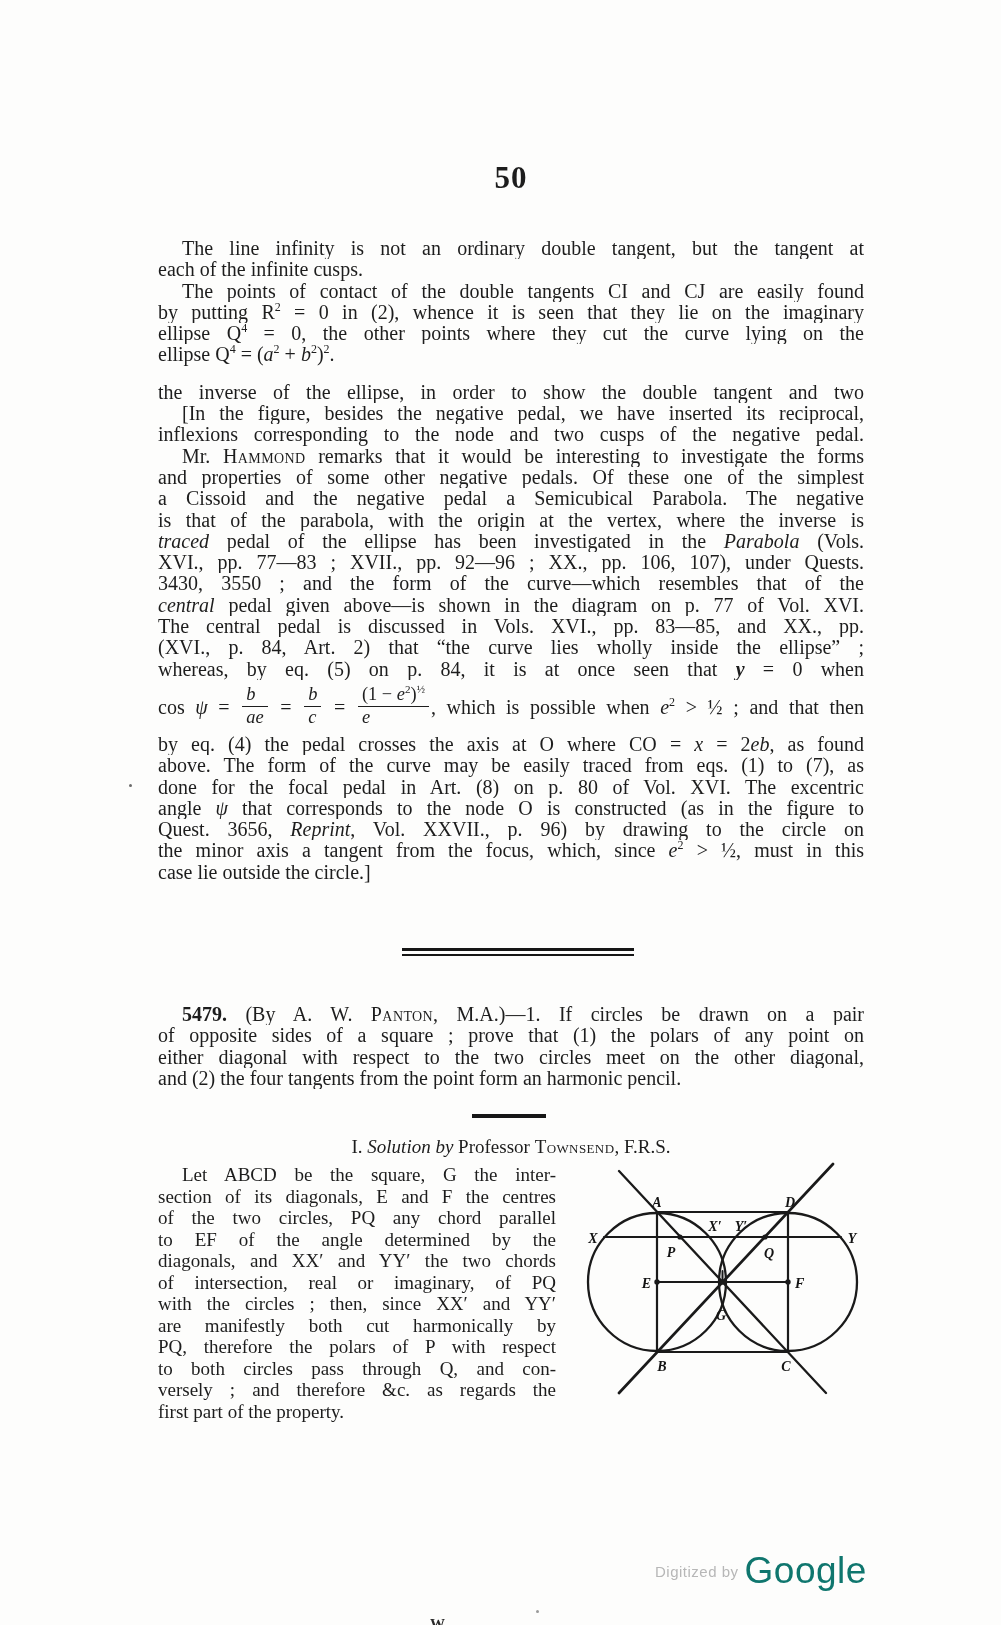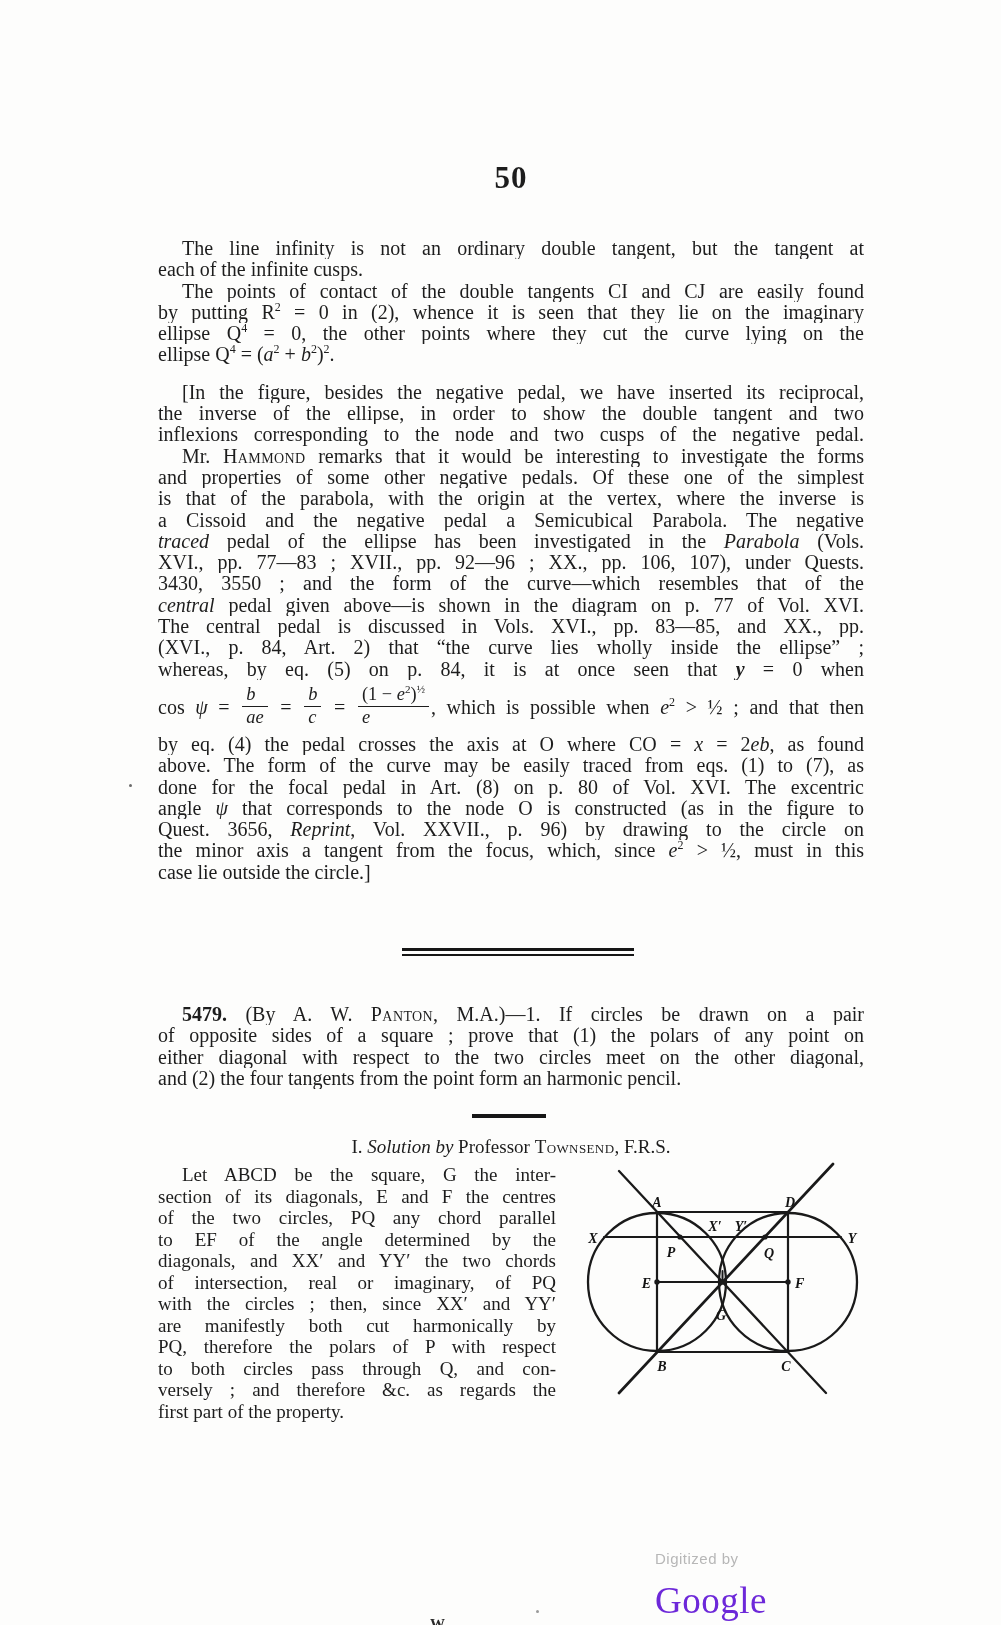--- a/index.html
+++ b/index.html
@@ -40,25 +40,25 @@
   #solution-heading{left:158px;top:1136px;width:706px;text-align:center;
     font-size:19px;line-height:22px;}
   #solution-text{left:158px;top:1164px;width:398px;}
   #solution-text .tl{font-size:19px;line-height:21.5px;height:21.5px;}
   
   #figure{left:555px;top:1150px;width:350px;height:290px;}
   #figure svg{display:block;}
   #figure text{font-family:"Liberation Serif","DejaVu Serif",serif;
     font-weight:bold;font-style:italic;font-size:14px;fill:#141414;}
   
-  #watermark{left:655px;top:1550px;display:flex;align-items:flex-start;gap:12px;flex-direction:column;}
+  #watermark{left:655px;top:1550px;display:flex;align-items:center;gap:6px;}
   #watermark .wm-prefix{font-family:"Liberation Sans","DejaVu Sans",sans-serif;
     font-size:15px;color:#b7b7b7;letter-spacing:.5px;}
-  #watermark .wm-logo{font-family:Liberation Serif, serif;font-size:37px;
-    color:#6d28d9;letter-spacing:.5px;}
+  #watermark .wm-logo{font-family:Liberation Sans, sans-serif;font-size:37px;
+    color:#0f766e;letter-spacing:.5px;}
   
   #bottom-fragment{left:430px;top:1616px;width:60px;height:9px;overflow:hidden;
     font-weight:bold;font-size:15px;color:#2a2a2a;letter-spacing:2px;}
   #edge-speck{left:536px;top:1610px;width:3px;height:3px;background:#9a9a9a;border-radius:50%;}
   #margin-dot{left:129px;top:784px;width:3px;height:3px;background:#6b6b6b;border-radius:50%;}
 </style>
 </head>
 <body>
 
 <div id="page-number" class="abs">50</div>
@@ -68,29 +68,29 @@
       <div class="tl j ind">The line infinity is not an ordinary double tangent, but the tangent at</div>
       <div class="tl l">each of the infinite cusps.</div>
     </div>
   <div>
       <div class="tl j ind">The points of contact of the double tangents CI and CJ are easily found</div>
       <div class="tl j">by putting R<span class="seg-sup">2</span> = 0 in (2), whence it is seen that they lie on the imaginary</div>
       <div class="tl j">ellipse Q<span class="seg-sup">4</span> = 0, the other points where they cut the curve lying on the</div>
       <div class="tl l">ellipse Q<span class="seg-sup">4</span> = (<span class="seg-i">a</span><span class="seg-sup">2</span> + <span class="seg-i">b</span><span class="seg-sup">2</span>)<span class="seg-sup">2</span>.</div>
     </div>
   <div class="gap-before">
+      <div class="tl j">the inverse of the ellipse, in order to show the double tangent and two</div>
       <div class="tl j ind">[In the figure, besides the negative pedal, we have inserted its reciprocal,</div>
-      <div class="tl j">the inverse of the ellipse, in order to show the double tangent and two</div>
       <div class="tl j">inflexions corresponding to the node and two cusps of the negative pedal.</div>
     </div>
   <div>
       <div class="tl j ind">Mr. <span class="seg-sc">Hammond</span> remarks that it would be interesting to investigate the forms</div>
       <div class="tl j">and properties of some other negative pedals. Of these one of the simplest</div>
+      <div class="tl j">a Cissoid and the negative pedal a Semicubical Parabola. The negative</div>
       <div class="tl j">is that of the parabola, with the origin at the vertex, where the inverse is</div>
-      <div class="tl j">a Cissoid and the negative pedal a Semicubical Parabola. The negative</div>
       <div class="tl j"><span class="seg-i">traced</span> pedal of the ellipse has been investigated in the <span class="seg-i">Parabola</span> (Vols.</div>
       <div class="tl j">XVI., pp. 77—83 ; XVII., pp. 92—96 ; XX., pp. 106, 107), under Quests.</div>
       <div class="tl j">3430, 3550 ; and the form of the curve—which resembles that of the</div>
       <div class="tl j"><span class="seg-i">central</span> pedal given above—is shown in the diagram on p. 77 of Vol. XVI.</div>
       <div class="tl j">The central pedal is discussed in Vols. XVI., pp. 83—85, and XX., pp.</div>
       <div class="tl j">(XVI., p. 84, Art. 2) that “the curve lies wholly inside the ellipse” ;</div>
       <div class="tl j">whereas, by eq. (5) on p. 84, it is at once seen that <span class="seg-bi">y</span> = 0 when</div>
       <div class="tl j fx">cos <span class="seg-i">ψ</span> = <span class="frac"><span class="fn"><span class="seg-i">b</span></span><span class="fd"><span class="seg-i">ae</span></span></span> = <span class="frac"><span class="fn"><span class="seg-i">b</span></span><span class="fd"><span class="seg-i">c</span></span></span> = <span class="frac"><span class="fn">(1 − <span class="seg-i">e</span><span class="seg-sup">2</span>)<span class="seg-sup">½</span></span><span class="fd"><span class="seg-i">e</span></span></span>, which is possible when <span class="seg-i">e</span><span class="seg-sup">2</span> &gt; ½ ; and that then</div>
       <div class="tl j">by eq. (4) the pedal crosses the axis at O where CO = <span class="seg-i">x</span> = 2<span class="seg-i">eb</span>, as found</div>
       <div class="tl j">above. The form of the curve may be easily traced from eqs. (1) to (7), as</div>

